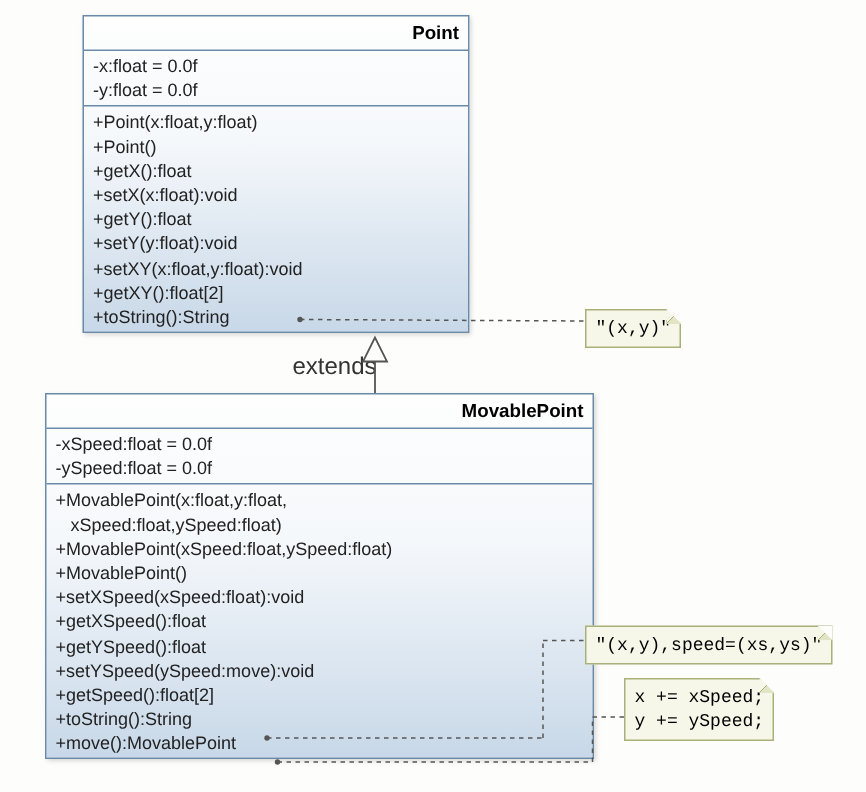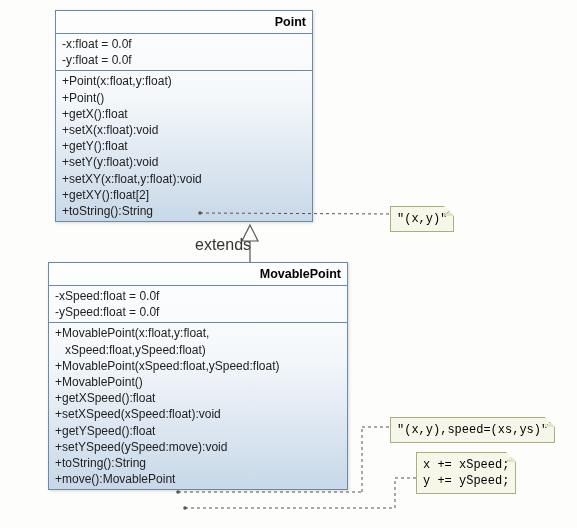--- a/index.html
+++ b/index.html
@@ -30,35 +30,36 @@
     <div class="uml-row">+getX():float</div>
     <div class="uml-row">+setX(x:float):void</div>
     <div class="uml-row">+getY():float</div>
     <div class="uml-row">+setY(y:float):void</div>
     <div class="uml-row">+setXY(x:float,y:float):void</div>
     <div class="uml-row">+getXY():float[2]</div>
     <div class="uml-row">+toString():String</div>
   </div>
 </div>
 
-<div class="uml-class" style="left:48px;top:262px;width:300px">
+<div class="uml-class" style="left:30px;top:262px;width:366px">
   <div class="uml-title">MovablePoint</div>
   <div class="uml-section">
     <div class="uml-row">-xSpeed:float = 0.0f</div>
     <div class="uml-row">-ySpeed:float = 0.0f</div>
   </div>
   <div class="uml-section">
     <div class="uml-row">+MovablePoint(x:float,y:float,</div>
     <div class="uml-row">   xSpeed:float,ySpeed:float)</div>
     <div class="uml-row">+MovablePoint(xSpeed:float,ySpeed:float)</div>
     <div class="uml-row">+MovablePoint()</div>
+    <div class="uml-row">+setXSpeed(xSpeed:float):void</div>
     <div class="uml-row">+getXSpeed():float</div>
-    <div class="uml-row">+setXSpeed(xSpeed:float):void</div>
     <div class="uml-row">+getYSpeed():float</div>
     <div class="uml-row">+setYSpeed(ySpeed:move):void</div>
+    <div class="uml-row">+getSpeed():float[2]</div>
     <div class="uml-row">+toString():String</div>
     <div class="uml-row">+move():MovablePoint</div>
   </div>
 </div>
 
 <div class="label" style="left:195px;top:236px">extends</div>
 
 <div class="note" style="left:390px;top:206px">
   <span>"(x,y)"</span>
 </div>

